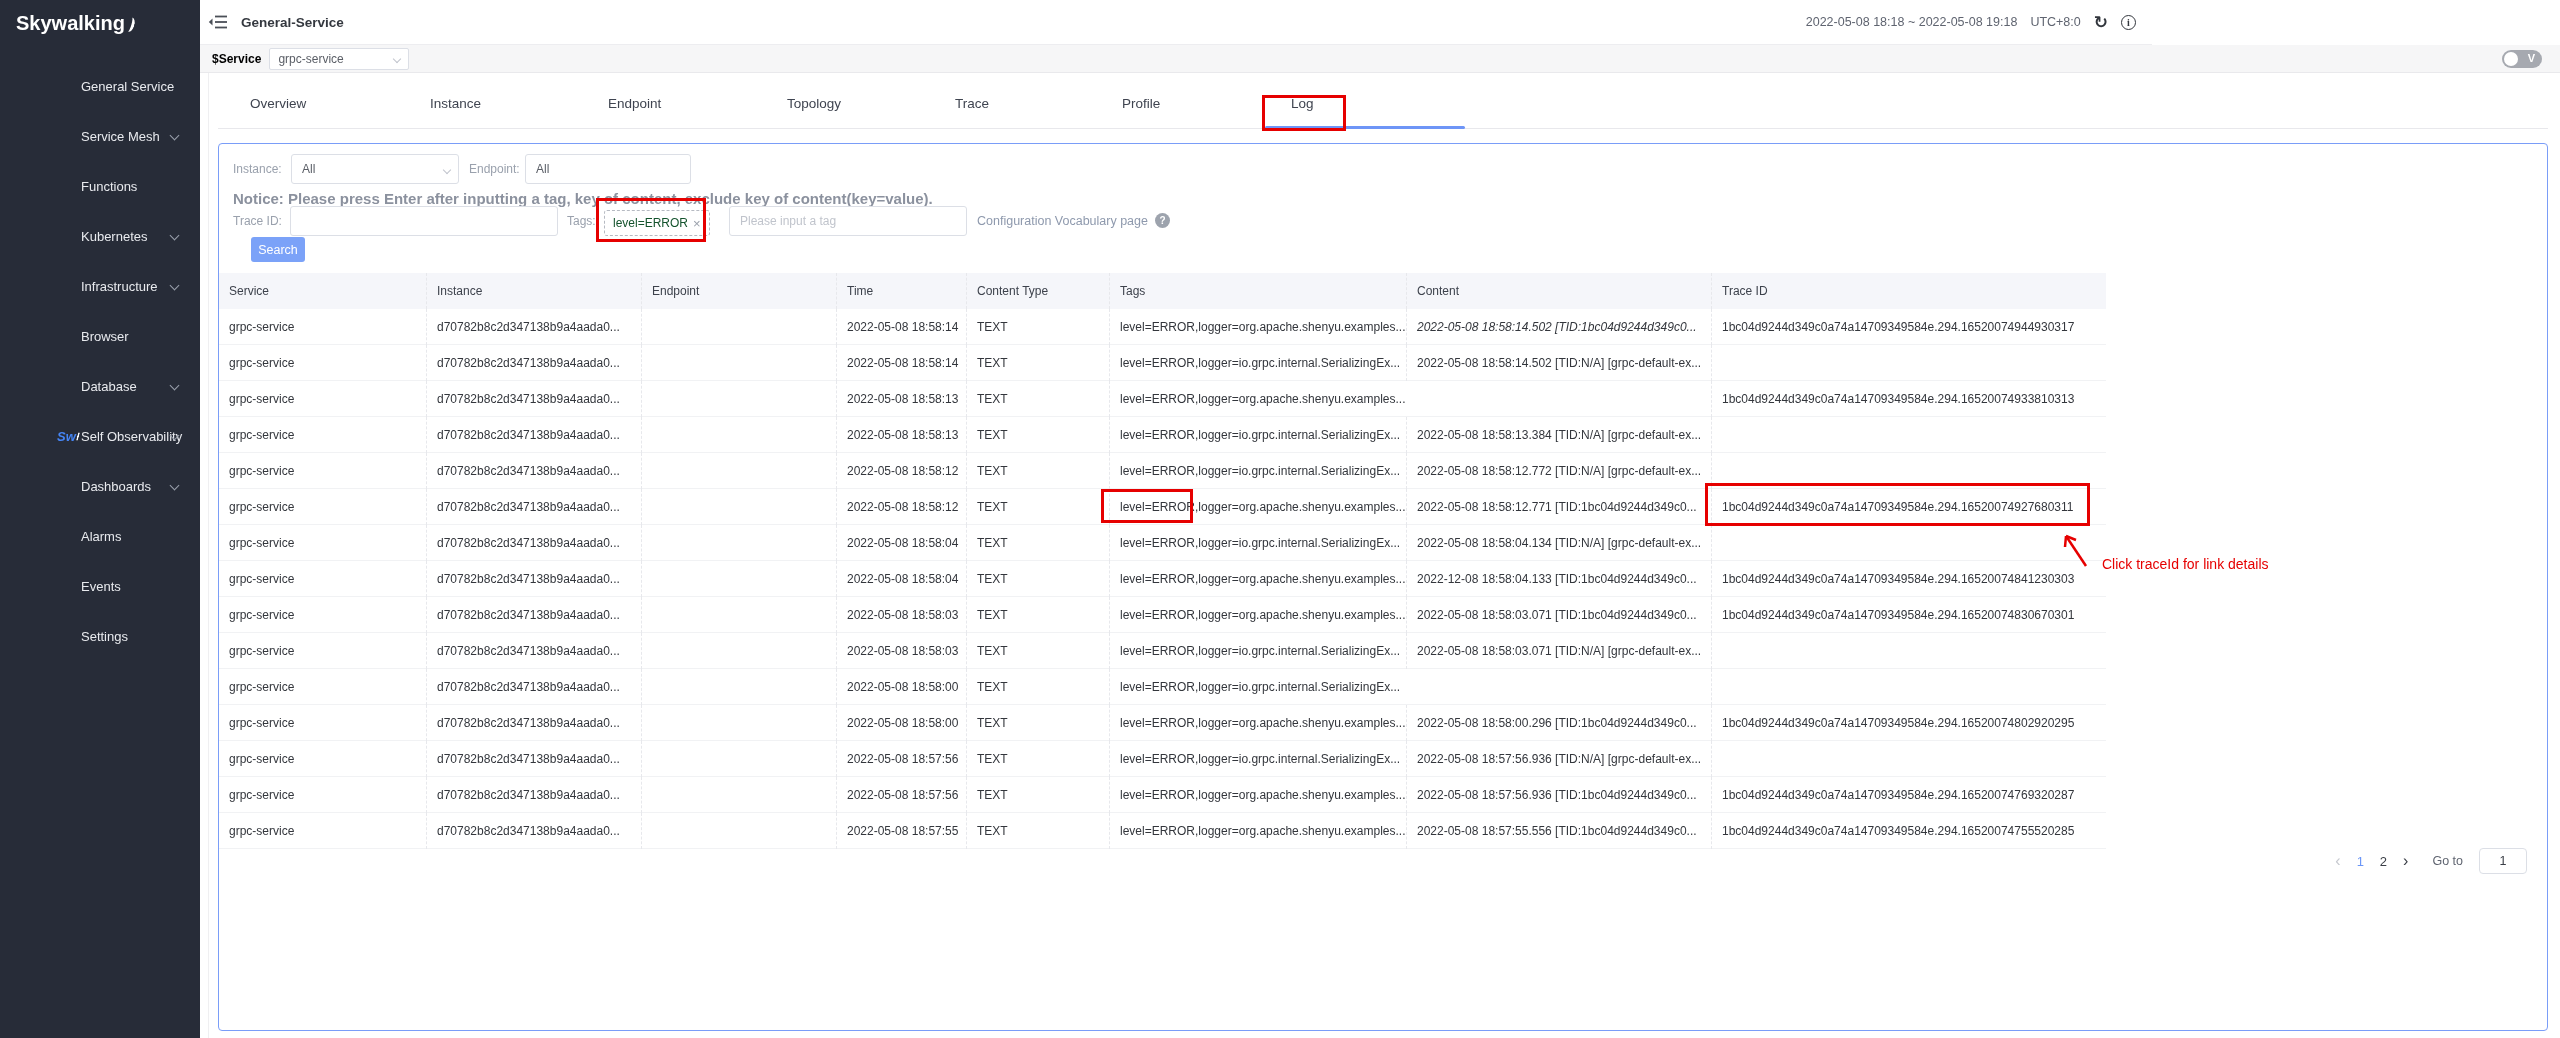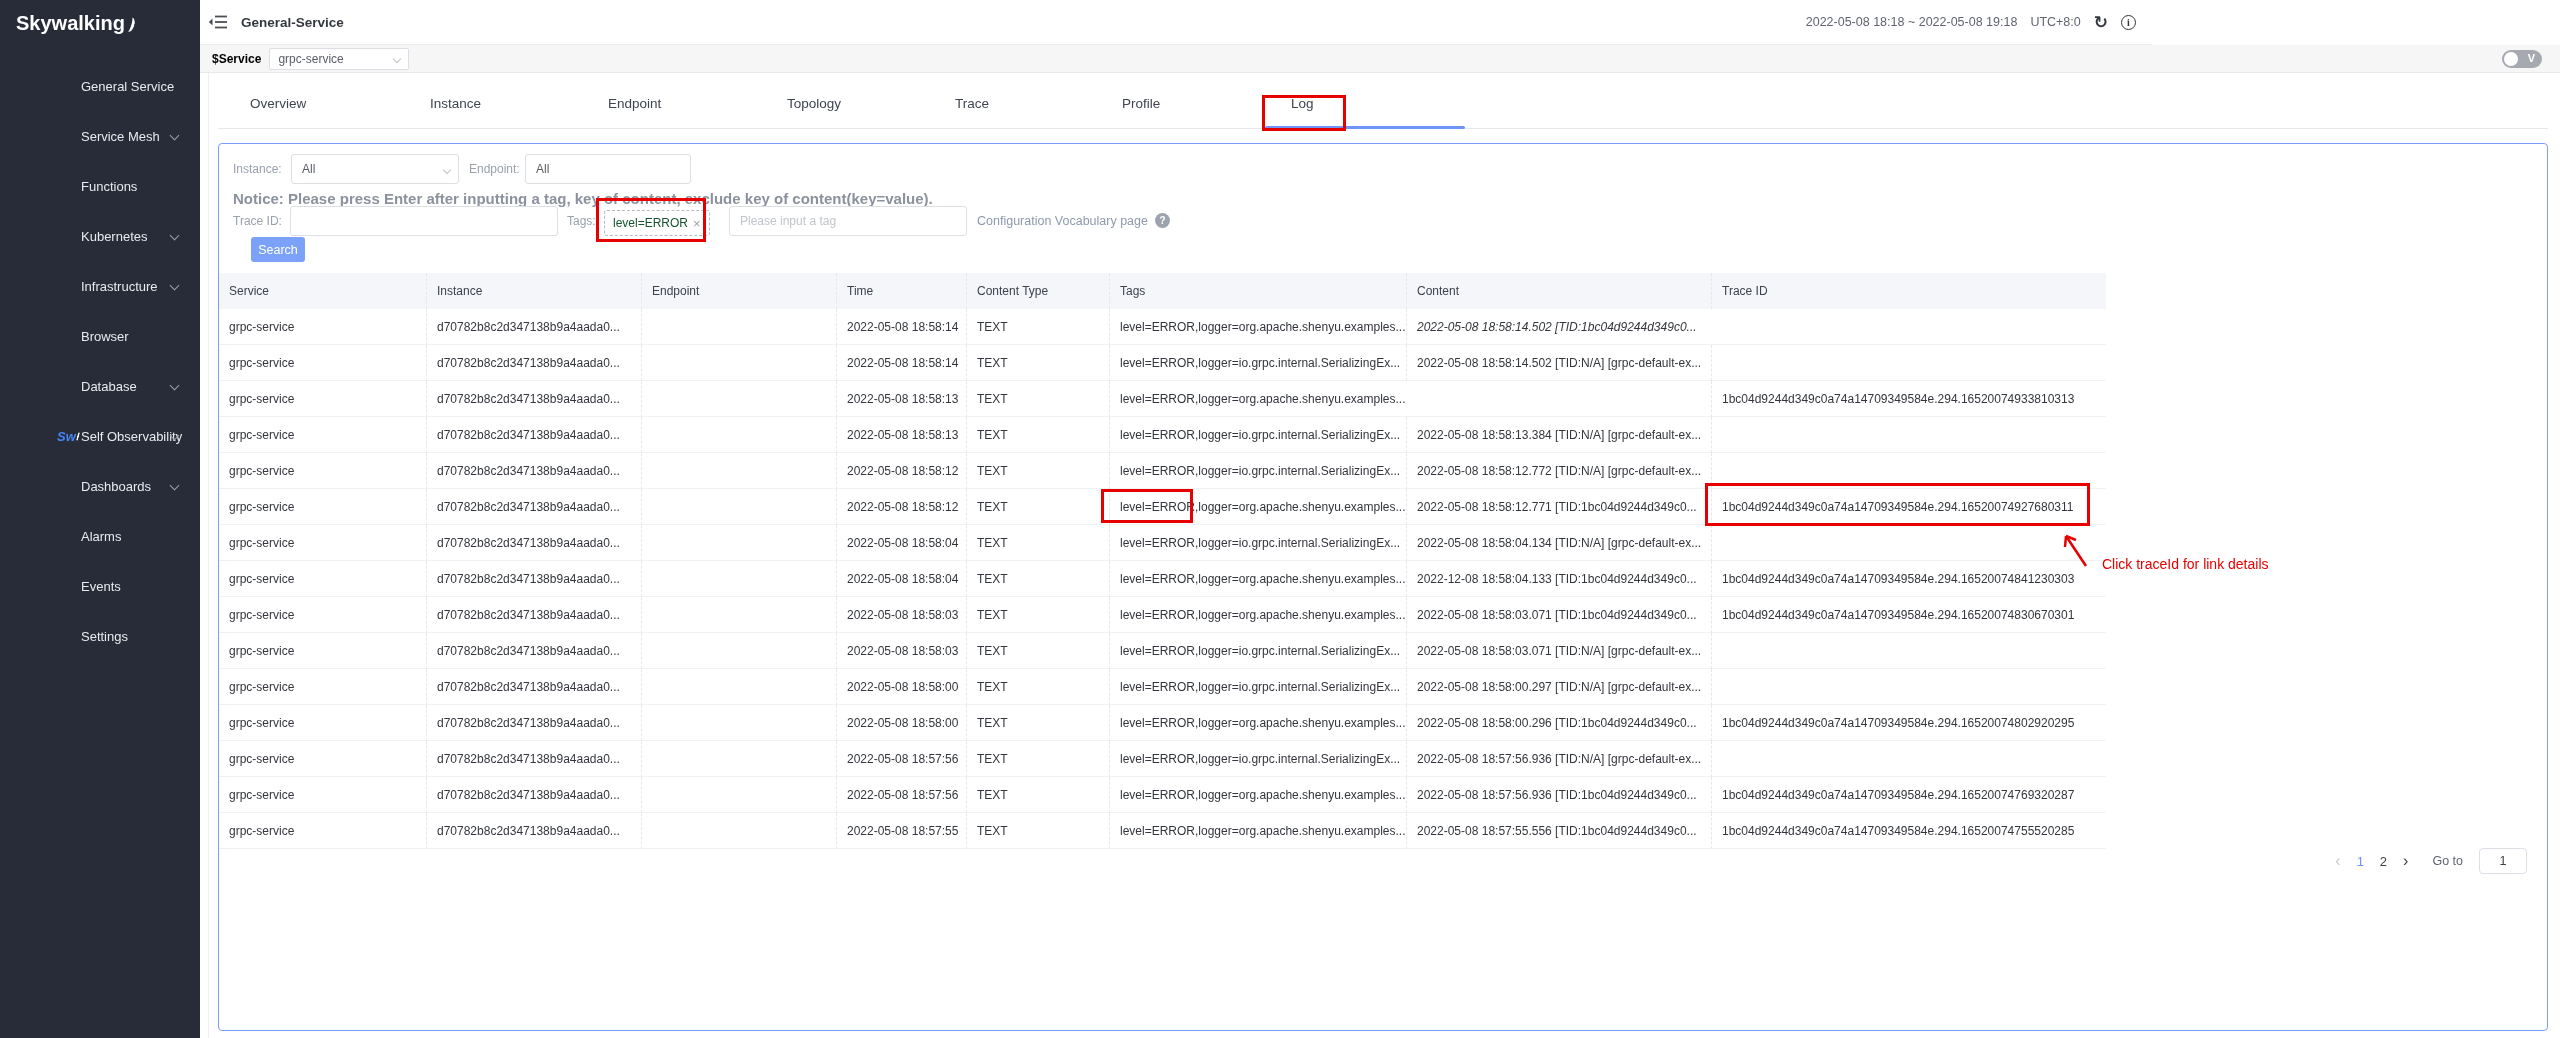--- a/index.html
+++ b/index.html
@@ -341,20 +341,21 @@
       </div>
     <div id="tbody">
         <div class="trow" style="top: 165px;">
           <span class="cell" style="left: 0px; width: 207px;">grpc-service</span>
           <span class="cell sep" style="left: 207px; width: 215px;">d70782b8c2d347138b9a4aada0...</span>
           <span class="cell sep" style="left: 422px; width: 195px;"></span>
           <span class="cell sep" style="left: 617px; width: 130px;">2022-05-08 18:58:14</span>
           <span class="cell sep" style="left: 747px; width: 143px;">TEXT</span>
           <span class="cell sep" style="left: 890px; width: 297px;">level=ERROR,logger=org.apache.shenyu.examples...</span>
           <span class="cell sep" style="left: 1187px; width: 305px; font-style: italic;">2022-05-08 18:58:14.502 [TID:1bc04d9244d349c0...</span>
+          <span class="cell sep trace-link" style="left: 1492px; width: 395px;">1bc04d9244d349c0a74a14709349584e.294.16520074944930317</span>
         </div>
         <div class="trow" style="top: 201px;">
           <span class="cell" style="left: 0px; width: 207px;">grpc-service</span>
           <span class="cell sep" style="left: 207px; width: 215px;">d70782b8c2d347138b9a4aada0...</span>
           <span class="cell sep" style="left: 422px; width: 195px;"></span>
           <span class="cell sep" style="left: 617px; width: 130px;">2022-05-08 18:58:14</span>
           <span class="cell sep" style="left: 747px; width: 143px;">TEXT</span>
           <span class="cell sep" style="left: 890px; width: 297px;">level=ERROR,logger=io.grpc.internal.SerializingEx...</span>
           <span class="cell sep" style="left: 1187px; width: 305px;">2022-05-08 18:58:14.502 [TID:N/A] [grpc-default-ex...</span>
           <span class="cell sep" style="left: 1492px; width: 395px;"></span>
@@ -438,21 +439,20 @@
           <span class="cell sep" style="left: 1187px; width: 305px;">2022-05-08 18:58:03.071 [TID:N/A] [grpc-default-ex...</span>
           <span class="cell sep" style="left: 1492px; width: 395px;"></span>
         </div>
         <div class="trow" style="top: 525px;">
           <span class="cell" style="left: 0px; width: 207px;">grpc-service</span>
           <span class="cell sep" style="left: 207px; width: 215px;">d70782b8c2d347138b9a4aada0...</span>
           <span class="cell sep" style="left: 422px; width: 195px;"></span>
           <span class="cell sep" style="left: 617px; width: 130px;">2022-05-08 18:58:00</span>
           <span class="cell sep" style="left: 747px; width: 143px;">TEXT</span>
           <span class="cell sep" style="left: 890px; width: 297px;">level=ERROR,logger=io.grpc.internal.SerializingEx...</span>
-          <span class="cell sep" style="left: 1187px; width: 305px;">2022-05-08 18:58:00.297 [TID:N/A] [grpc-default-ex...</span>
           <span class="cell sep" style="left: 1492px; width: 395px;"></span>
         </div>
         <div class="trow" style="top: 561px;">
           <span class="cell" style="left: 0px; width: 207px;">grpc-service</span>
           <span class="cell sep" style="left: 207px; width: 215px;">d70782b8c2d347138b9a4aada0...</span>
           <span class="cell sep" style="left: 422px; width: 195px;"></span>
           <span class="cell sep" style="left: 617px; width: 130px;">2022-05-08 18:58:00</span>
           <span class="cell sep" style="left: 747px; width: 143px;">TEXT</span>
           <span class="cell sep" style="left: 890px; width: 297px;">level=ERROR,logger=org.apache.shenyu.examples...</span>
           <span class="cell sep" style="left: 1187px; width: 305px;">2022-05-08 18:58:00.296 [TID:1bc04d9244d349c0...</span>

